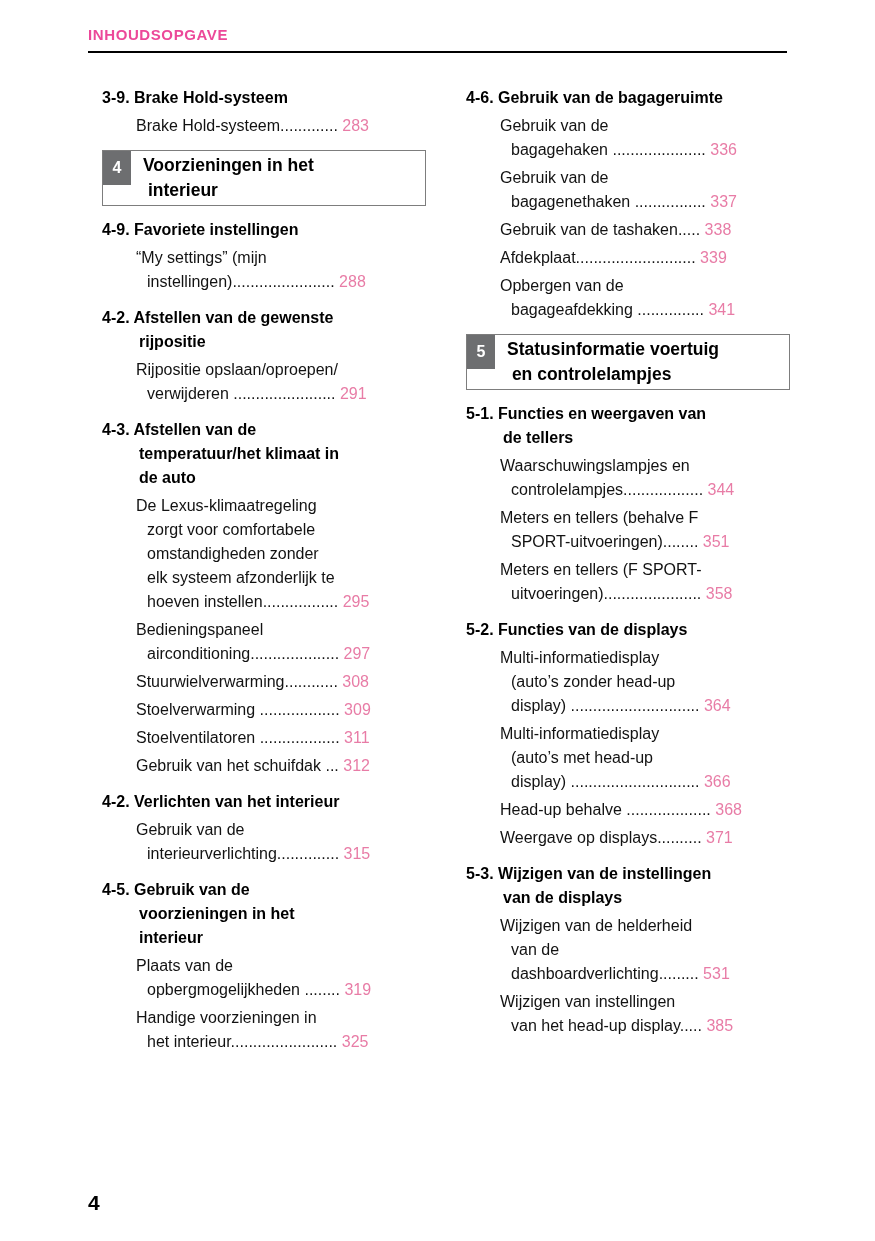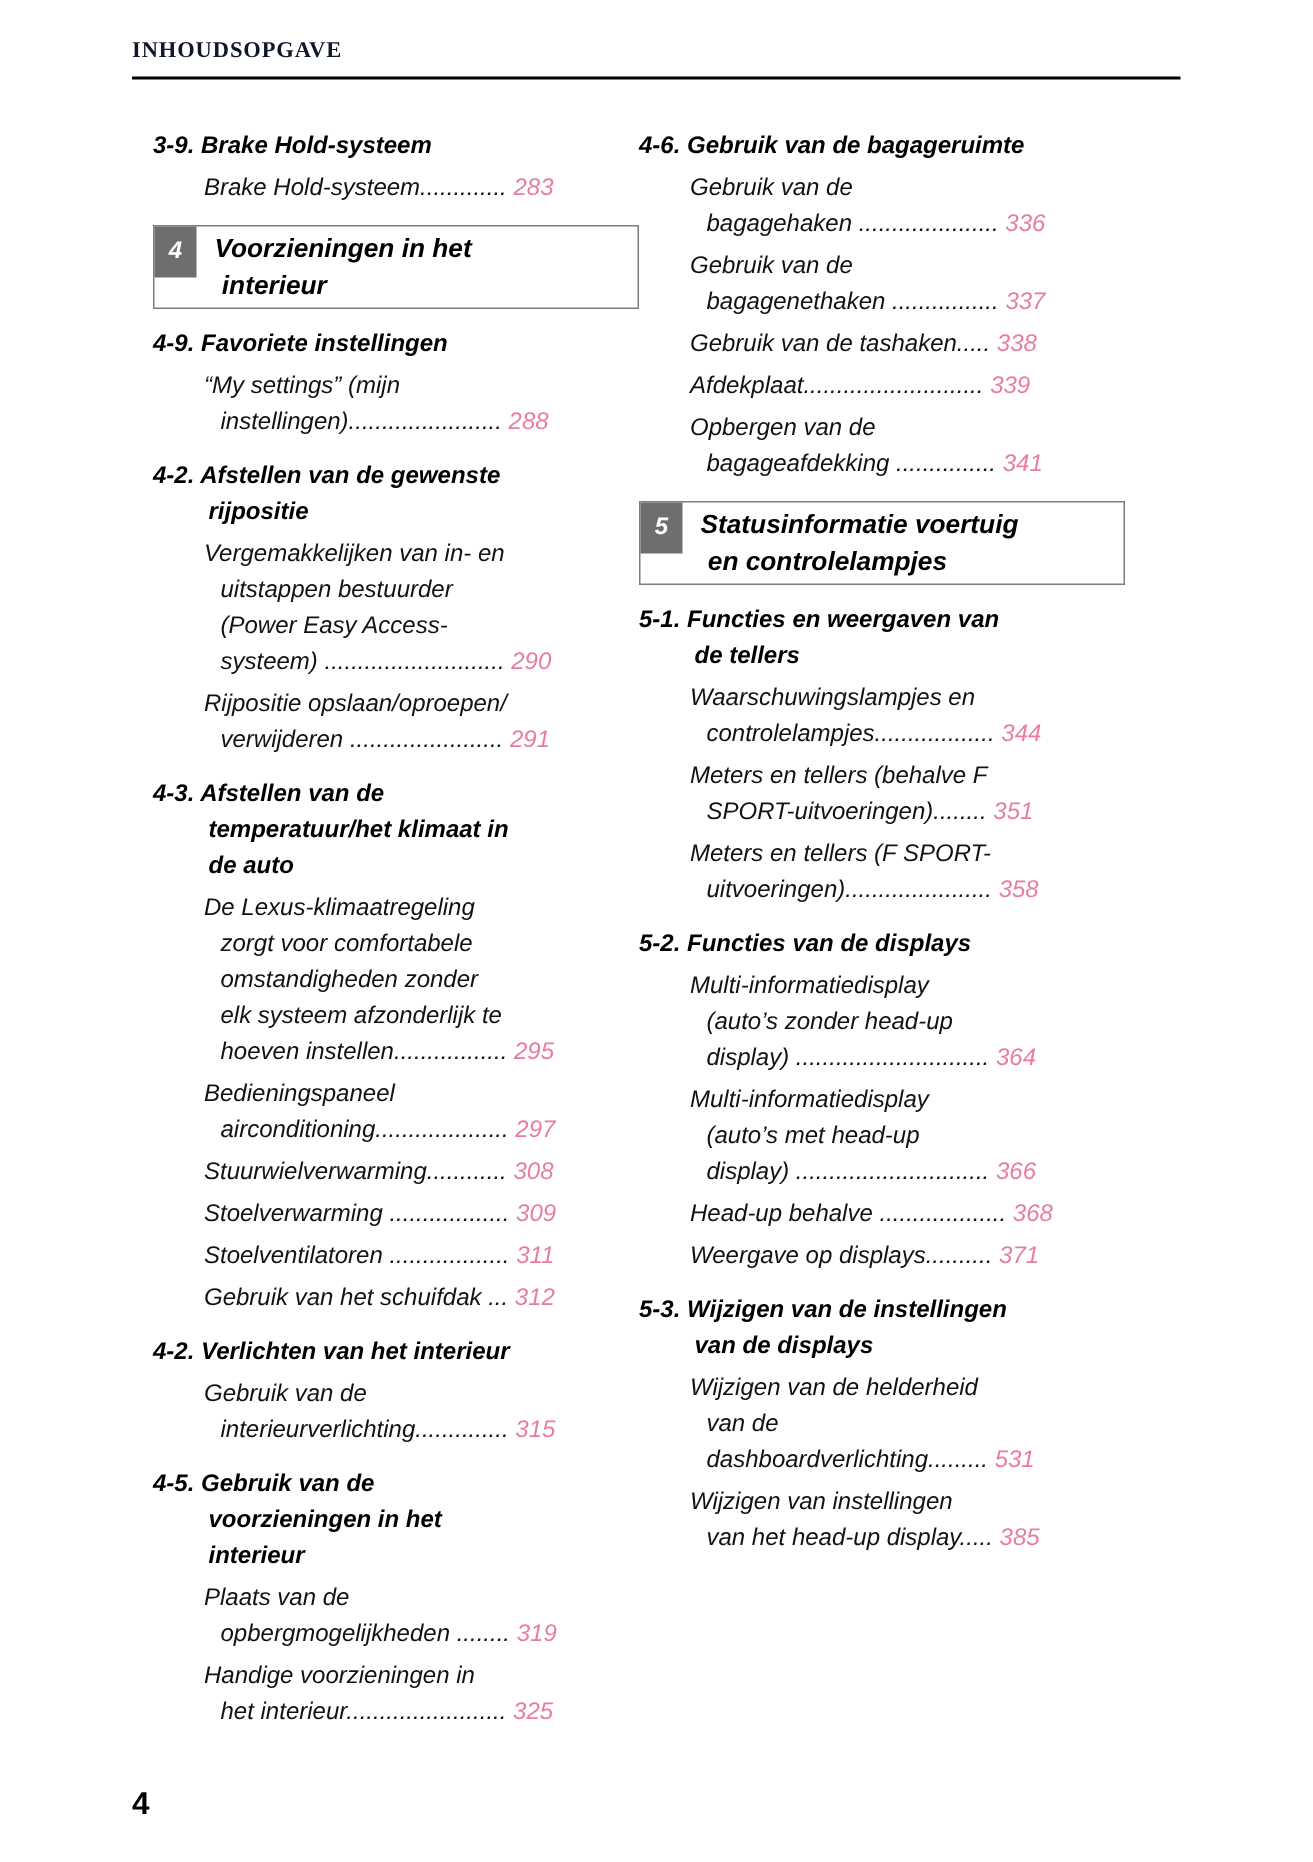--- a/index.html
+++ b/index.html
@@ -16,35 +16,34 @@
     overflow: hidden;
     font-family: "Liberation Sans", "DejaVu Sans", sans-serif;
     color: #121212;
     box-sizing: border-box;
     padding: 26px 44px 0 88px;
   }
   .header-title {
     font-size: 15px;
     font-weight: bold;
     letter-spacing: 0.6px;
-    color: #0f172a;
-    font-family: Liberation Serif, serif;
+    color: #ec4899;
   }
   .header-rule {
     width: 699px;
     height: 0;
     border: none;
     border-top: 2px solid #000;
     margin: 8px 0 0 0;
   }
   .content {
     display: flex;
+    gap: 40px;
     margin-top: 20px;
     padding-left: 14px;
-    font-style: italic;
   }
   .column {
     width: 324px;
     font-size: 16px;
     line-height: 24px;
     padding-top: 1px;
   }
   .toc-heading {
     font-weight: bold;
     white-space: pre-wrap;
@@ -113,24 +112,20 @@
         <div class="chapter-box">
           <div class="chapter-number">4</div>
           <div class="chapter-title">Voorzieningen in het
  interieur</div>
         </div>
         <div class="toc-heading">4-9. Favoriete instellingen</div>
         <div class="toc-entry"><span class="entry-text">“My settings” (mijn
 instellingen).......................</span> <span class="entry-page">288</span></div>
         <div class="toc-heading">4-2. Afstellen van de gewenste
 rijpositie</div>
-        <div class="toc-entry"><span class="entry-text">Vergemakkelijken van in- en
-uitstappen bestuurder
-(Power Easy Access-
-systeem) ...........................</span> <span class="entry-page">290</span></div>
         <div class="toc-entry"><span class="entry-text">Rijpositie opslaan/oproepen/
 verwijderen .......................</span> <span class="entry-page">291</span></div>
         <div class="toc-heading">4-3. Afstellen van de
 temperatuur/het klimaat in
 de auto</div>
         <div class="toc-entry"><span class="entry-text">De Lexus-klimaatregeling
 zorgt voor comfortabele
 omstandigheden zonder
 elk systeem afzonderlijk te
 hoeven instellen.................</span> <span class="entry-page">295</span></div>

